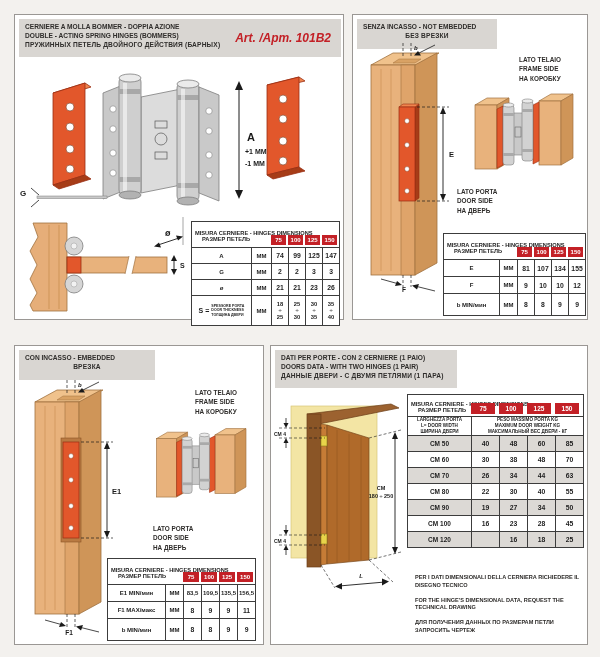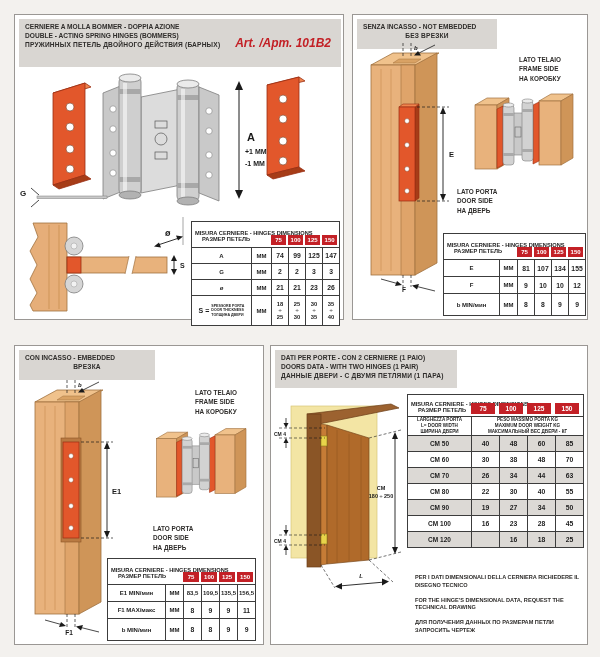--- a/index.html
+++ b/index.html
@@ -38,21 +38,21 @@
   tr.alt td { background:#dcd9d5; }
   .notes { position:absolute; width:170px; }
   .notes p { font-size:5.6px; font-weight:bold; color:#2f2d2b; line-height:1.4; margin-bottom:7px; }
   svg { position:absolute; overflow:visible; }
   svg text { font-family:"Liberation Sans", sans-serif; }
 </style>
 </head>
 <body>
 
 <div class="panel" style="left:14px;top:14px;width:330px;height:306px;">
-  <div class="phead" style="left:4px;top:4px;width:322px;height:48px;display:flex;gap:12px;">
+  <div class="phead" style="left:4px;top:4px;width:322px;height:38px;display:flex;gap:12px;">
     <div class="ptitle">
       <div>CERNIERE A MOLLA BOMMER - DOPPIA AZIONE</div>
       <div>DOUBLE - ACTING SPRING HINGES (BOMMERS)</div>
       <div class="ru">ПРУЖИННЫХ ПЕТЕЛЬ ДВОЙНОГО ДЕЙСТВИЯ (БАРНЫХ)</div>
     </div>
     <div class="art">Art. /Арт. 101B2</div>
   </div>
 
   <svg viewBox="0 0 330 158" style="left:0;top:42px;width:330px;height:158px;">
     <g>

